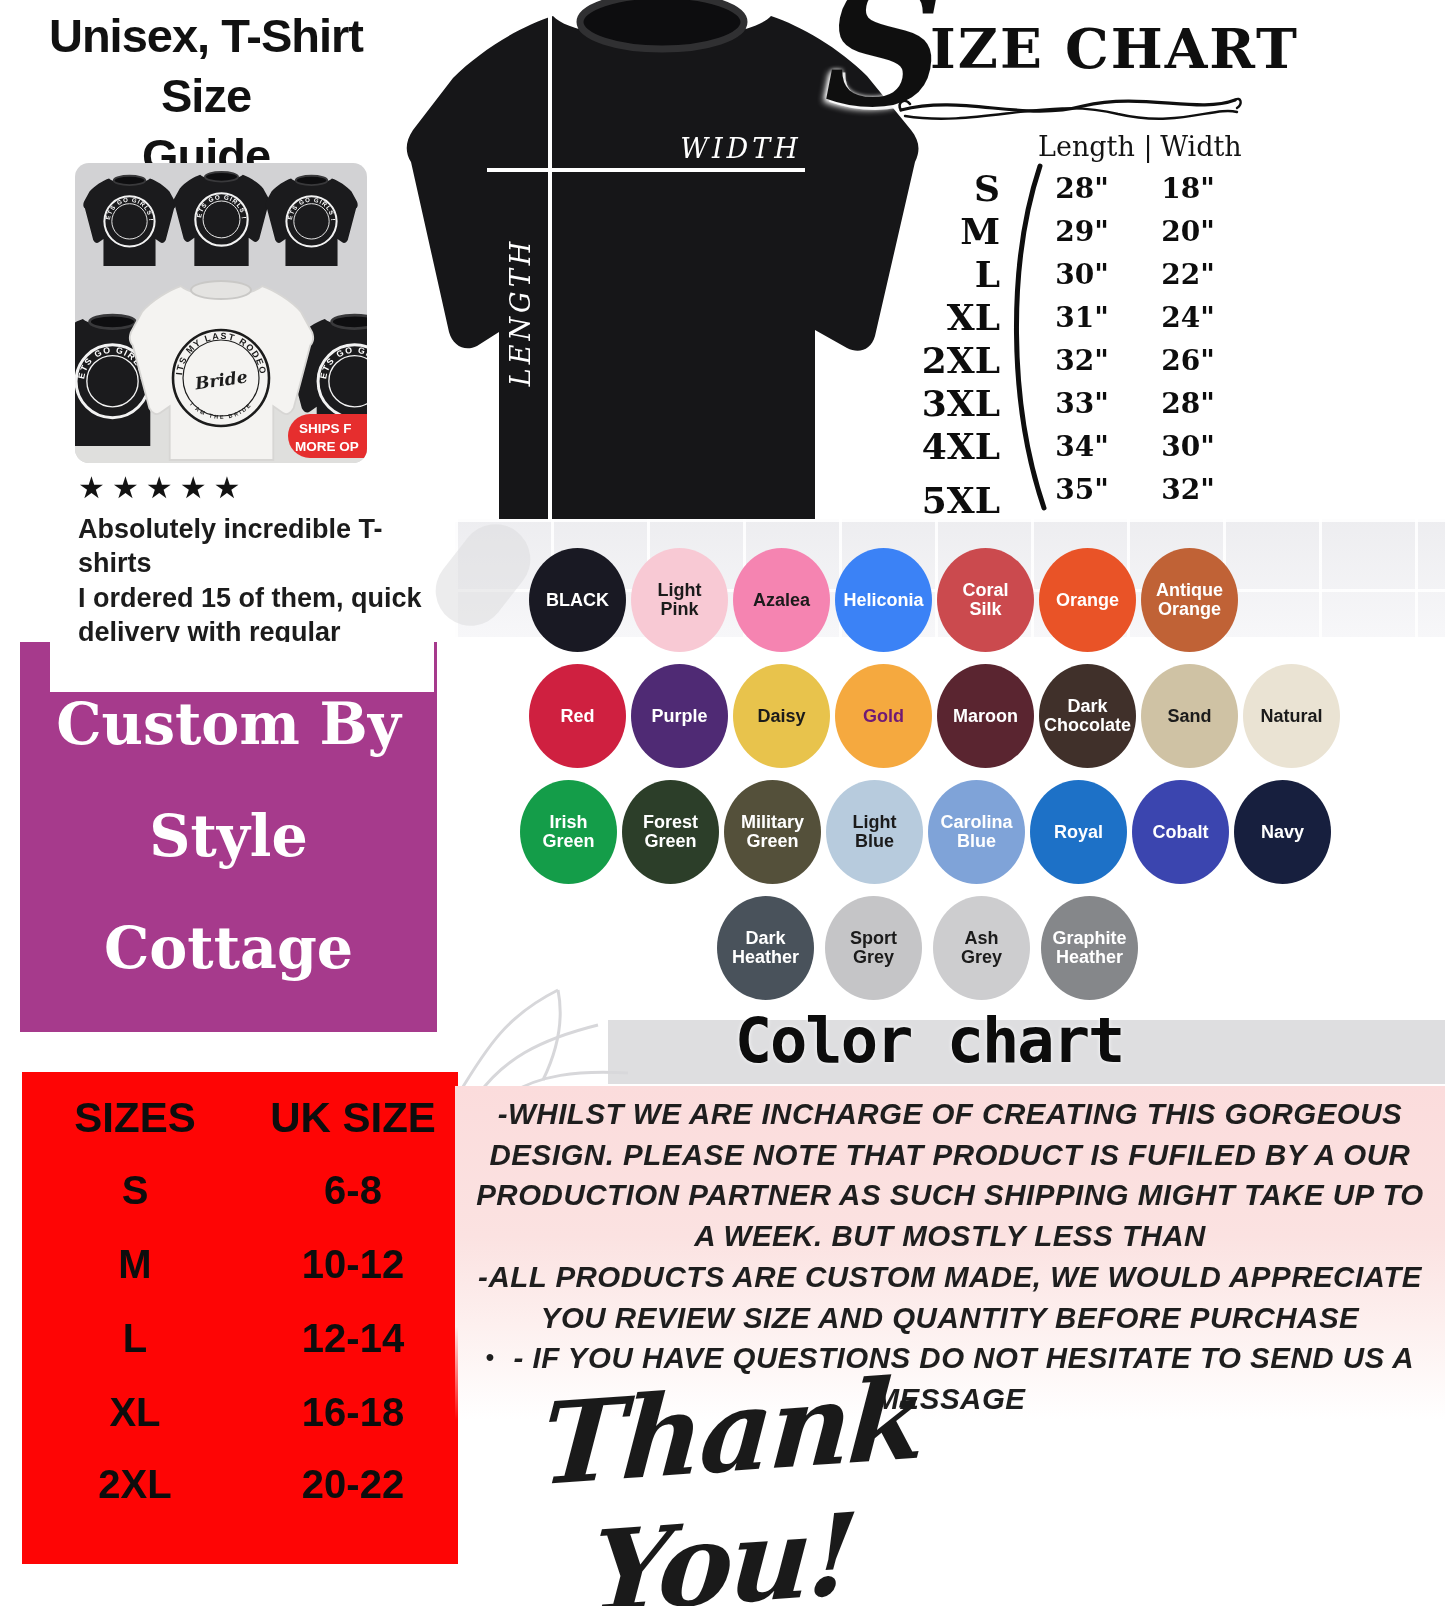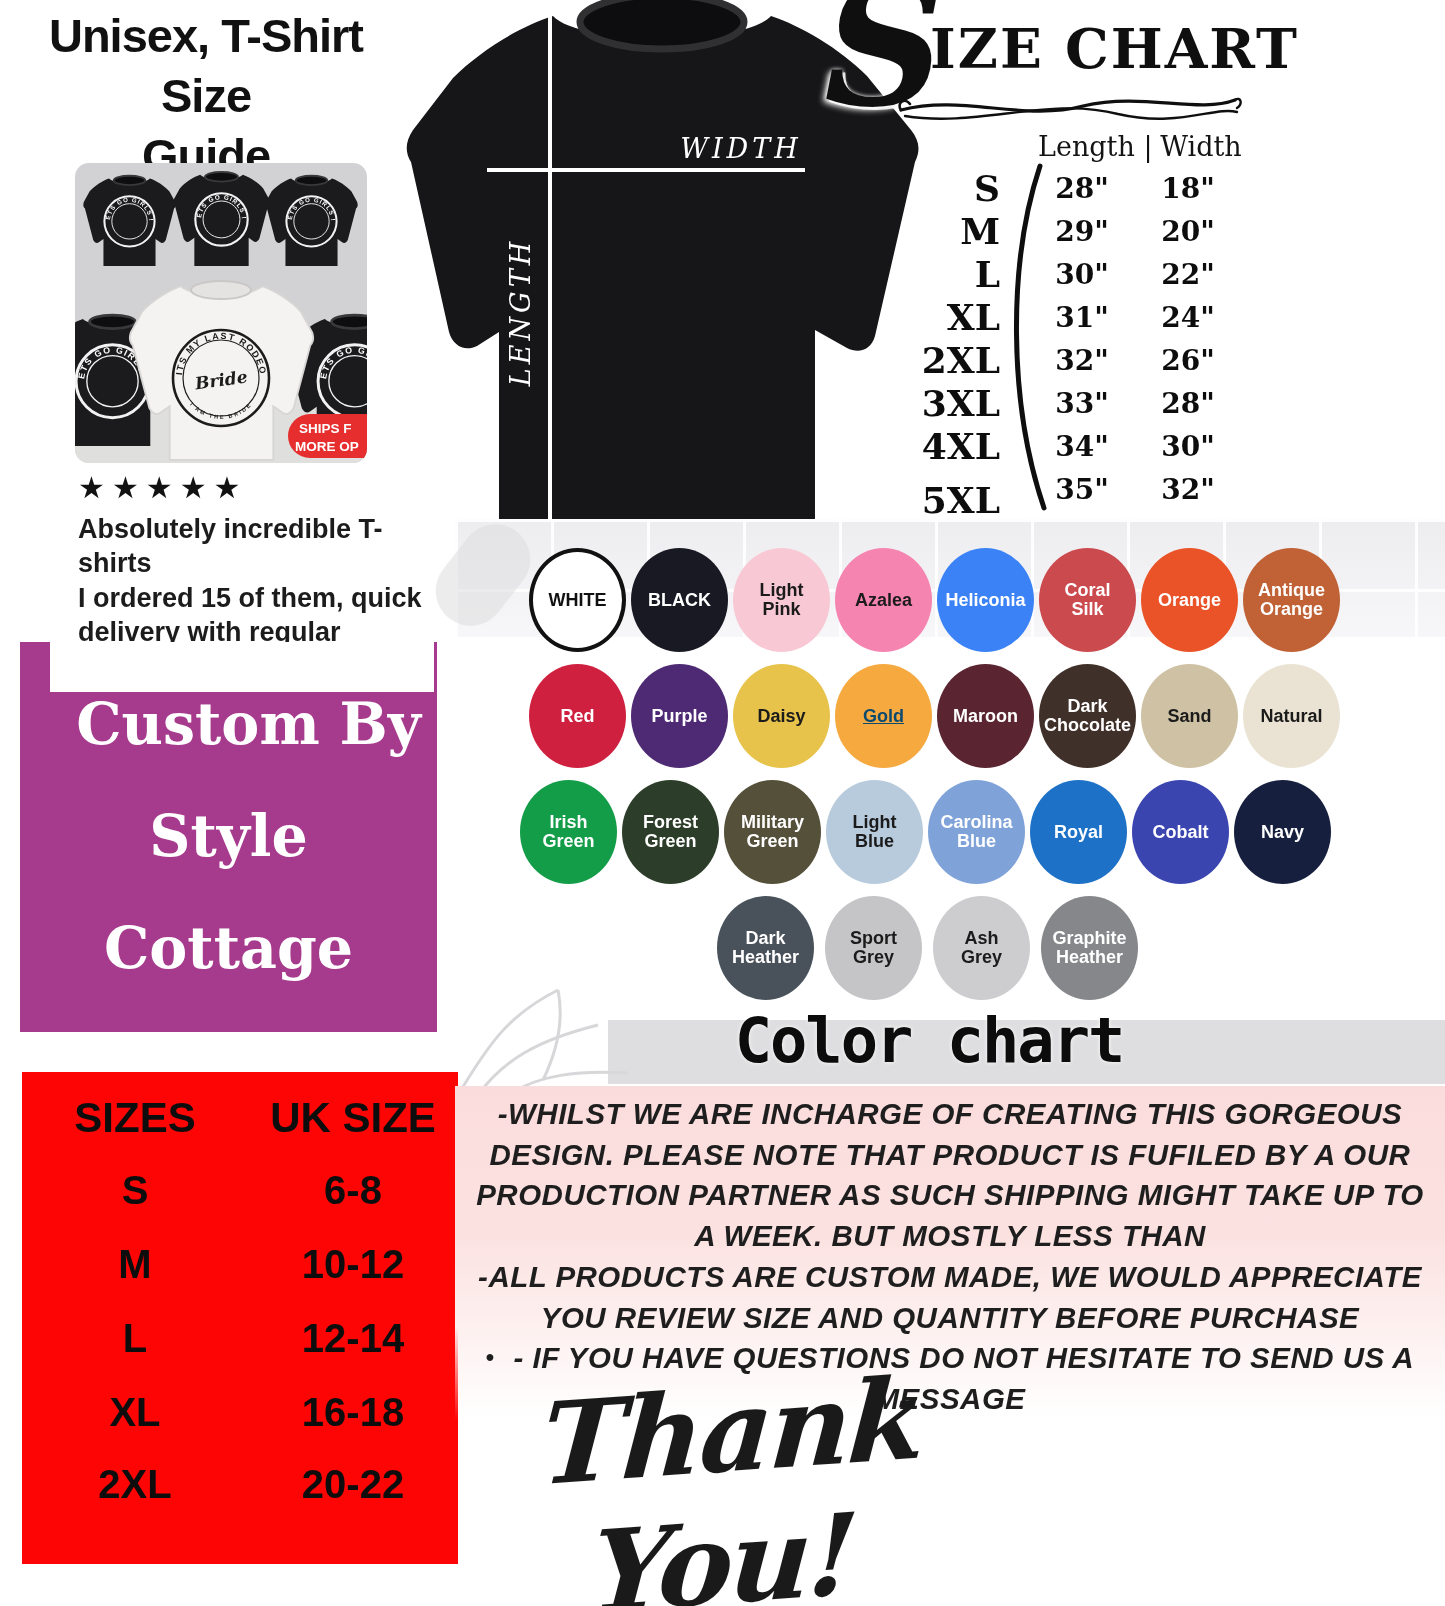--- a/index.html
+++ b/index.html
@@ -150,21 +150,21 @@
 
   <div class="abs stars">★★★★★</div>
   <div class="abs review-text">Absolutely incredible T-shirts
 I ordered 15 of them, quick
 delivery with regular updates!
 Would definitely use again.</div>
   <div class="abs verified">Verified Etsy Buyer</div>
 
   <div class="abs brand-box" style="background: rgb(166, 58, 140);">
     <div class="brand-notch"></div>
-    <div class="line" style="top:48px;padding-left:20px;">Custom By</div>
+    <div class="line" style="top:48px;">Custom By</div>
     <div class="line" style="top:160px;">Style</div>
     <div class="line" style="top:272px;">Cottage</div>
   </div>
 
   <div class="abs uk-box" style="background: rgb(254, 5, 5);">
     <div class="uk-row uk-head" style="top:22px;">
       <div class="uk-cell">SIZES</div>
       <div class="uk-cell">UK SIZE</div>
     </div>
     <div class="uk-row" style="top:96px;">
@@ -252,37 +252,36 @@
     <g fill="none" stroke="#d7d7da" stroke-width="3">
       <path d="M10,110 C40,60 60,30 110,5"></path>
         <path d="M30,110 C55,75 90,55 150,40"></path>
       <path d="M60,110 C90,90 130,85 180,88"></path>
         <path d="M110,5 C115,30 112,60 95,95"></path>
     </g>
   </svg>
   <div class="abs grey-band"></div>
 
   <div class="abs color-row" style="left:529px;top:548px;">
-    <div class="chip ring" style="background: rgb(255, 255, 255); color: rgb(17, 17, 17);">WHITE</div>
     <div class="chip" style="background: rgb(25, 25, 35); color: rgb(255, 255, 255);">BLACK</div>
     <div class="chip" style="background: rgb(248, 201, 212); color: rgb(27, 27, 27);">Light
 Pink</div>
     <div class="chip" style="background: rgb(245, 132, 177); color: rgb(27, 27, 27);">Azalea</div>
     <div class="chip" style="background: #3b82f6; color: rgb(255, 255, 255);">Heliconia</div>
     <div class="chip" style="background: rgb(203, 74, 78); color: rgb(255, 255, 255);">Coral
 Silk</div>
     <div class="chip" style="background: rgb(233, 83, 39); color: rgb(255, 255, 255);">Orange</div>
     <div class="chip" style="background: rgb(192, 98, 54); color: rgb(255, 255, 255);">Antique
 Orange</div>
   </div>
   <div class="abs color-row" style="left:529px;top:664px;">
     <div class="chip" style="background: rgb(207, 32, 64); color: rgb(255, 255, 255);">Red</div>
     <div class="chip" style="background: rgb(79, 42, 116); color: rgb(255, 255, 255);">Purple</div>
     <div class="chip" style="background: rgb(232, 195, 76); color: rgb(27, 27, 27);">Daisy</div>
-    <div class="chip" style="background: rgb(245, 169, 63); color: #0c4a6e; text-decoration: underline;">Gold</div>
+    <div class="chip" style="background: rgb(245, 169, 63); color: #701a75;">Gold</div>
     <div class="chip" style="background: rgb(90, 37, 48); color: rgb(255, 255, 255);">Maroon</div>
     <div class="chip" style="background: rgb(64, 48, 42); color: rgb(255, 255, 255);">Dark
 Chocolate</div>
     <div class="chip" style="background: rgb(207, 194, 164); color: rgb(27, 27, 27);">Sand</div>
     <div class="chip" style="background: rgb(234, 227, 211); color: rgb(27, 27, 27);">Natural</div>
   </div>
   <div class="abs color-row" style="left:520px;top:780px;">
     <div class="chip" style="background: rgb(20, 157, 73); color: rgb(255, 255, 255);">Irish
 Green</div>
     <div class="chip" style="background: rgb(44, 62, 41); color: rgb(255, 255, 255);">Forest

